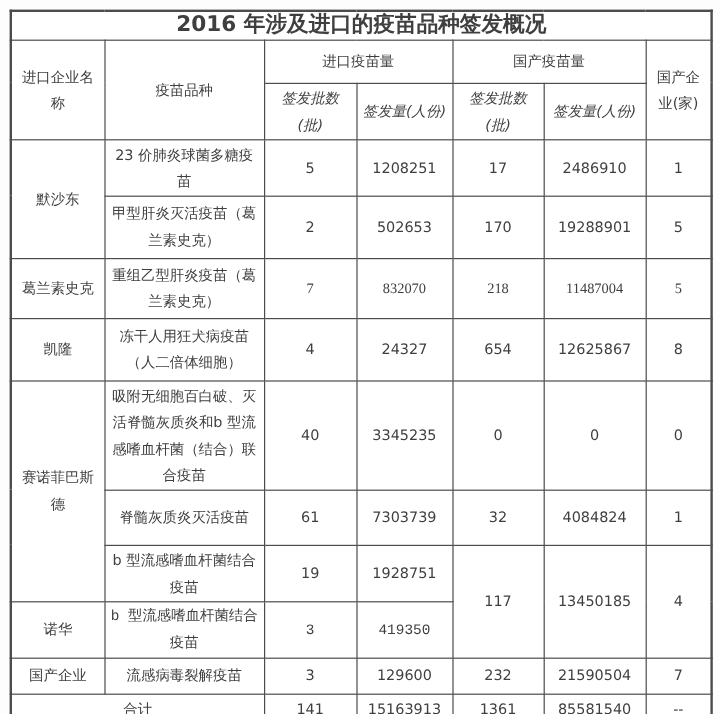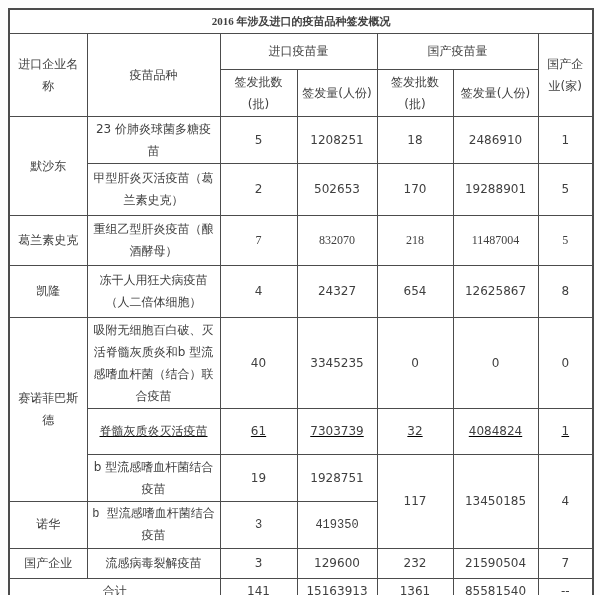--- a/index.html
+++ b/index.html
@@ -28,32 +28,31 @@
     text-align: center;
     vertical-align: middle;
     padding: 1px 4px;
     line-height: 22px;
     word-break: break-word;
     overflow-wrap: break-word;
   }
   td.title-cell {
     font-weight: bold;
     line-height: 18px;
-    font-size: 11px;
-    font-family: Liberation Serif, serif;
+    font-size: 18px;
   }
   tr.title-row   { height: 24px; }
   tr.head-row-1  { height: 36px; }
-  tr.head-row-2  { height: 46px; }
+  tr.head-row-2  { height: 46px; font-style: italic; }
   tr.row-0  { height: 44px; }
   tr.row-1  { height: 52px; }
   tr.row-2  { height: 50px; font-family: Liberation Serif, serif; }
   tr.row-3  { height: 52px; }
   tr.row-4  { height: 86px; }
-  tr.row-5  { height: 46px; text-decoration: underline; }
+  tr.row-5  { height: 46px; }
   tr.row-6  { height: 45px; }
   tr.row-7  { height: 46px; font-family: Liberation Mono, monospace; }
   tr.row-8  { height: 30px; }
   tr.total-row { height: 27px; }
 </style>
 </head>
 <body>
 
 <div class="page">
   <table class="vaccine-table">
@@ -84,37 +83,37 @@
       <td>签发量(人份)</td>
       <td>签发批数(批)</td>
       <td>签发量(人份)</td>
     </tr>
 
     <tr class="row-0">
       <td rowspan="2">默沙东</td>
       <td>23 价肺炎球菌多糖疫苗</td>
       <td>5</td>
       <td>1208251</td>
-      <td>18</td>
+      <td>17</td>
       <td>2486910</td>
       <td>1</td>
     </tr>
 
     <tr class="row-1">
       <td>甲型肝炎灭活疫苗（葛兰素史克）</td>
       <td>2</td>
       <td>502653</td>
       <td>170</td>
       <td>19288901</td>
       <td>5</td>
     </tr>
 
     <tr class="row-2">
       <td>葛兰素史克</td>
-      <td>重组乙型肝炎疫苗（酿酒酵母）</td>
+      <td>重组乙型肝炎疫苗（葛兰素史克）</td>
       <td>7</td>
       <td>832070</td>
       <td>218</td>
       <td>11487004</td>
       <td>5</td>
     </tr>
 
     <tr class="row-3">
       <td>凯隆</td>
       <td>冻干人用狂犬病疫苗（人二倍体细胞）</td>

